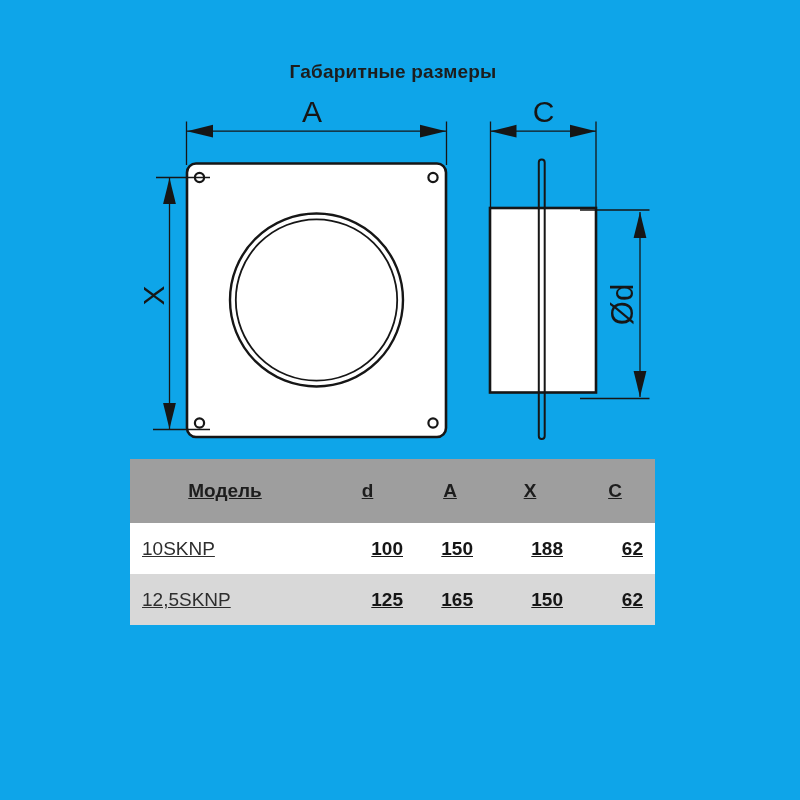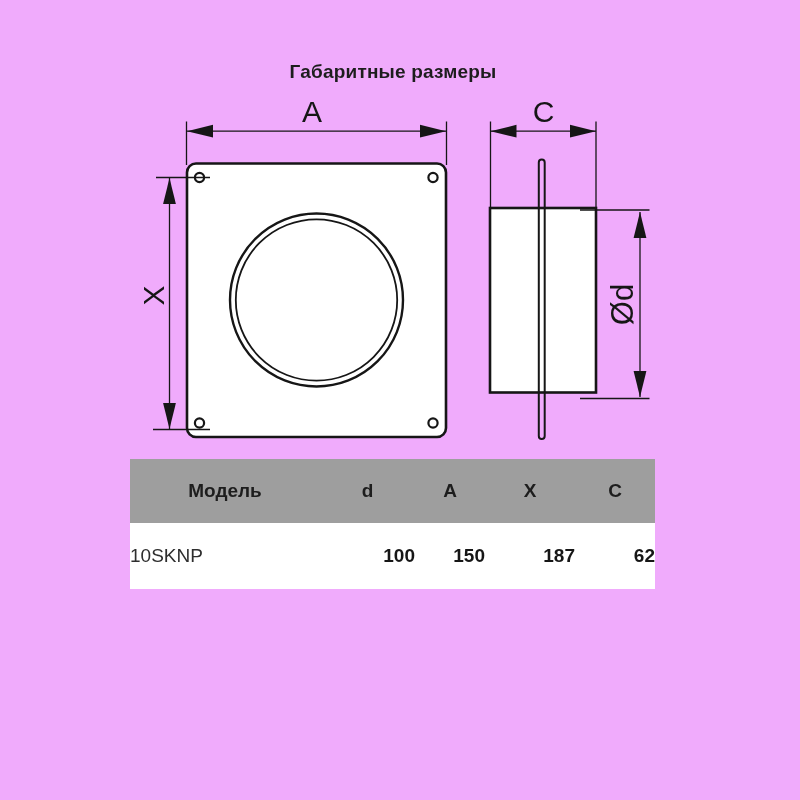--- a/index.html
+++ b/index.html
@@ -1,20 +1,20 @@
 <!DOCTYPE html>
 <html><head>
 <meta charset="utf-8">
 <style>
   html, body { margin: 0; padding: 0; background: #ffffff; }
   #page {
     position: relative;
     width: 800px;
     height: 800px;
-    background: #f0abfc;
+    background: #0ea5e9;
     font-family: "Liberation Sans", sans-serif;
     color: #1d1d1d;
     overflow: hidden;
   }
   #title {
     position: absolute;
     top: 61px;
     left: 0;
     width: 786px;
     text-align: center;
@@ -40,33 +40,34 @@
     width: 525px;
   }
   table.dim-table {
     border-collapse: collapse;
     table-layout: fixed;
     width: 525px;
     font-size: 19px;
     color: #1d1d1d;
   }
   table.dim-table th, table.dim-table td {
-    padding: 0;
+    padding: 12px;
     vertical-align: middle;
     white-space: nowrap;
+    text-decoration: underline;
   }
   table.dim-table thead tr {
     background: #9e9e9e;
     height: 64px;
   }
   table.dim-table thead th {
     font-weight: 700;
     text-align: center;
   }
-  table.dim-table tbody tr { height: 66px; background: #ffffff; }
+  table.dim-table tbody tr { height: 51px; background: #ffffff; }
   table.dim-table tbody tr.striped { background: #d8d8d8; }
   td.model-cell {
     text-align: left;
     padding-left: 7px;
     font-weight: 400;
     color: #2e2e2e;
   }
   td.value-cell {
     text-align: right;
     font-weight: 700;
@@ -151,20 +152,27 @@
           <th>A</th>
           <th>X</th>
           <th>C</th>
         </tr>
       </thead>
       <tbody>
         <tr>
           <td class="model-cell">10SKNP</td>
           <td class="value-cell">100</td>
           <td class="value-cell">150</td>
-          <td class="value-cell">187</td>
+          <td class="value-cell">188</td>
+          <td class="value-cell">62</td>
+        </tr>
+        <tr class="striped">
+          <td class="model-cell">12,5SKNP</td>
+          <td class="value-cell">125</td>
+          <td class="value-cell">165</td>
+          <td class="value-cell">150</td>
           <td class="value-cell">62</td>
         </tr>
       </tbody>
     </table>
   </div>
 
 </div>
 
 </body></html>

